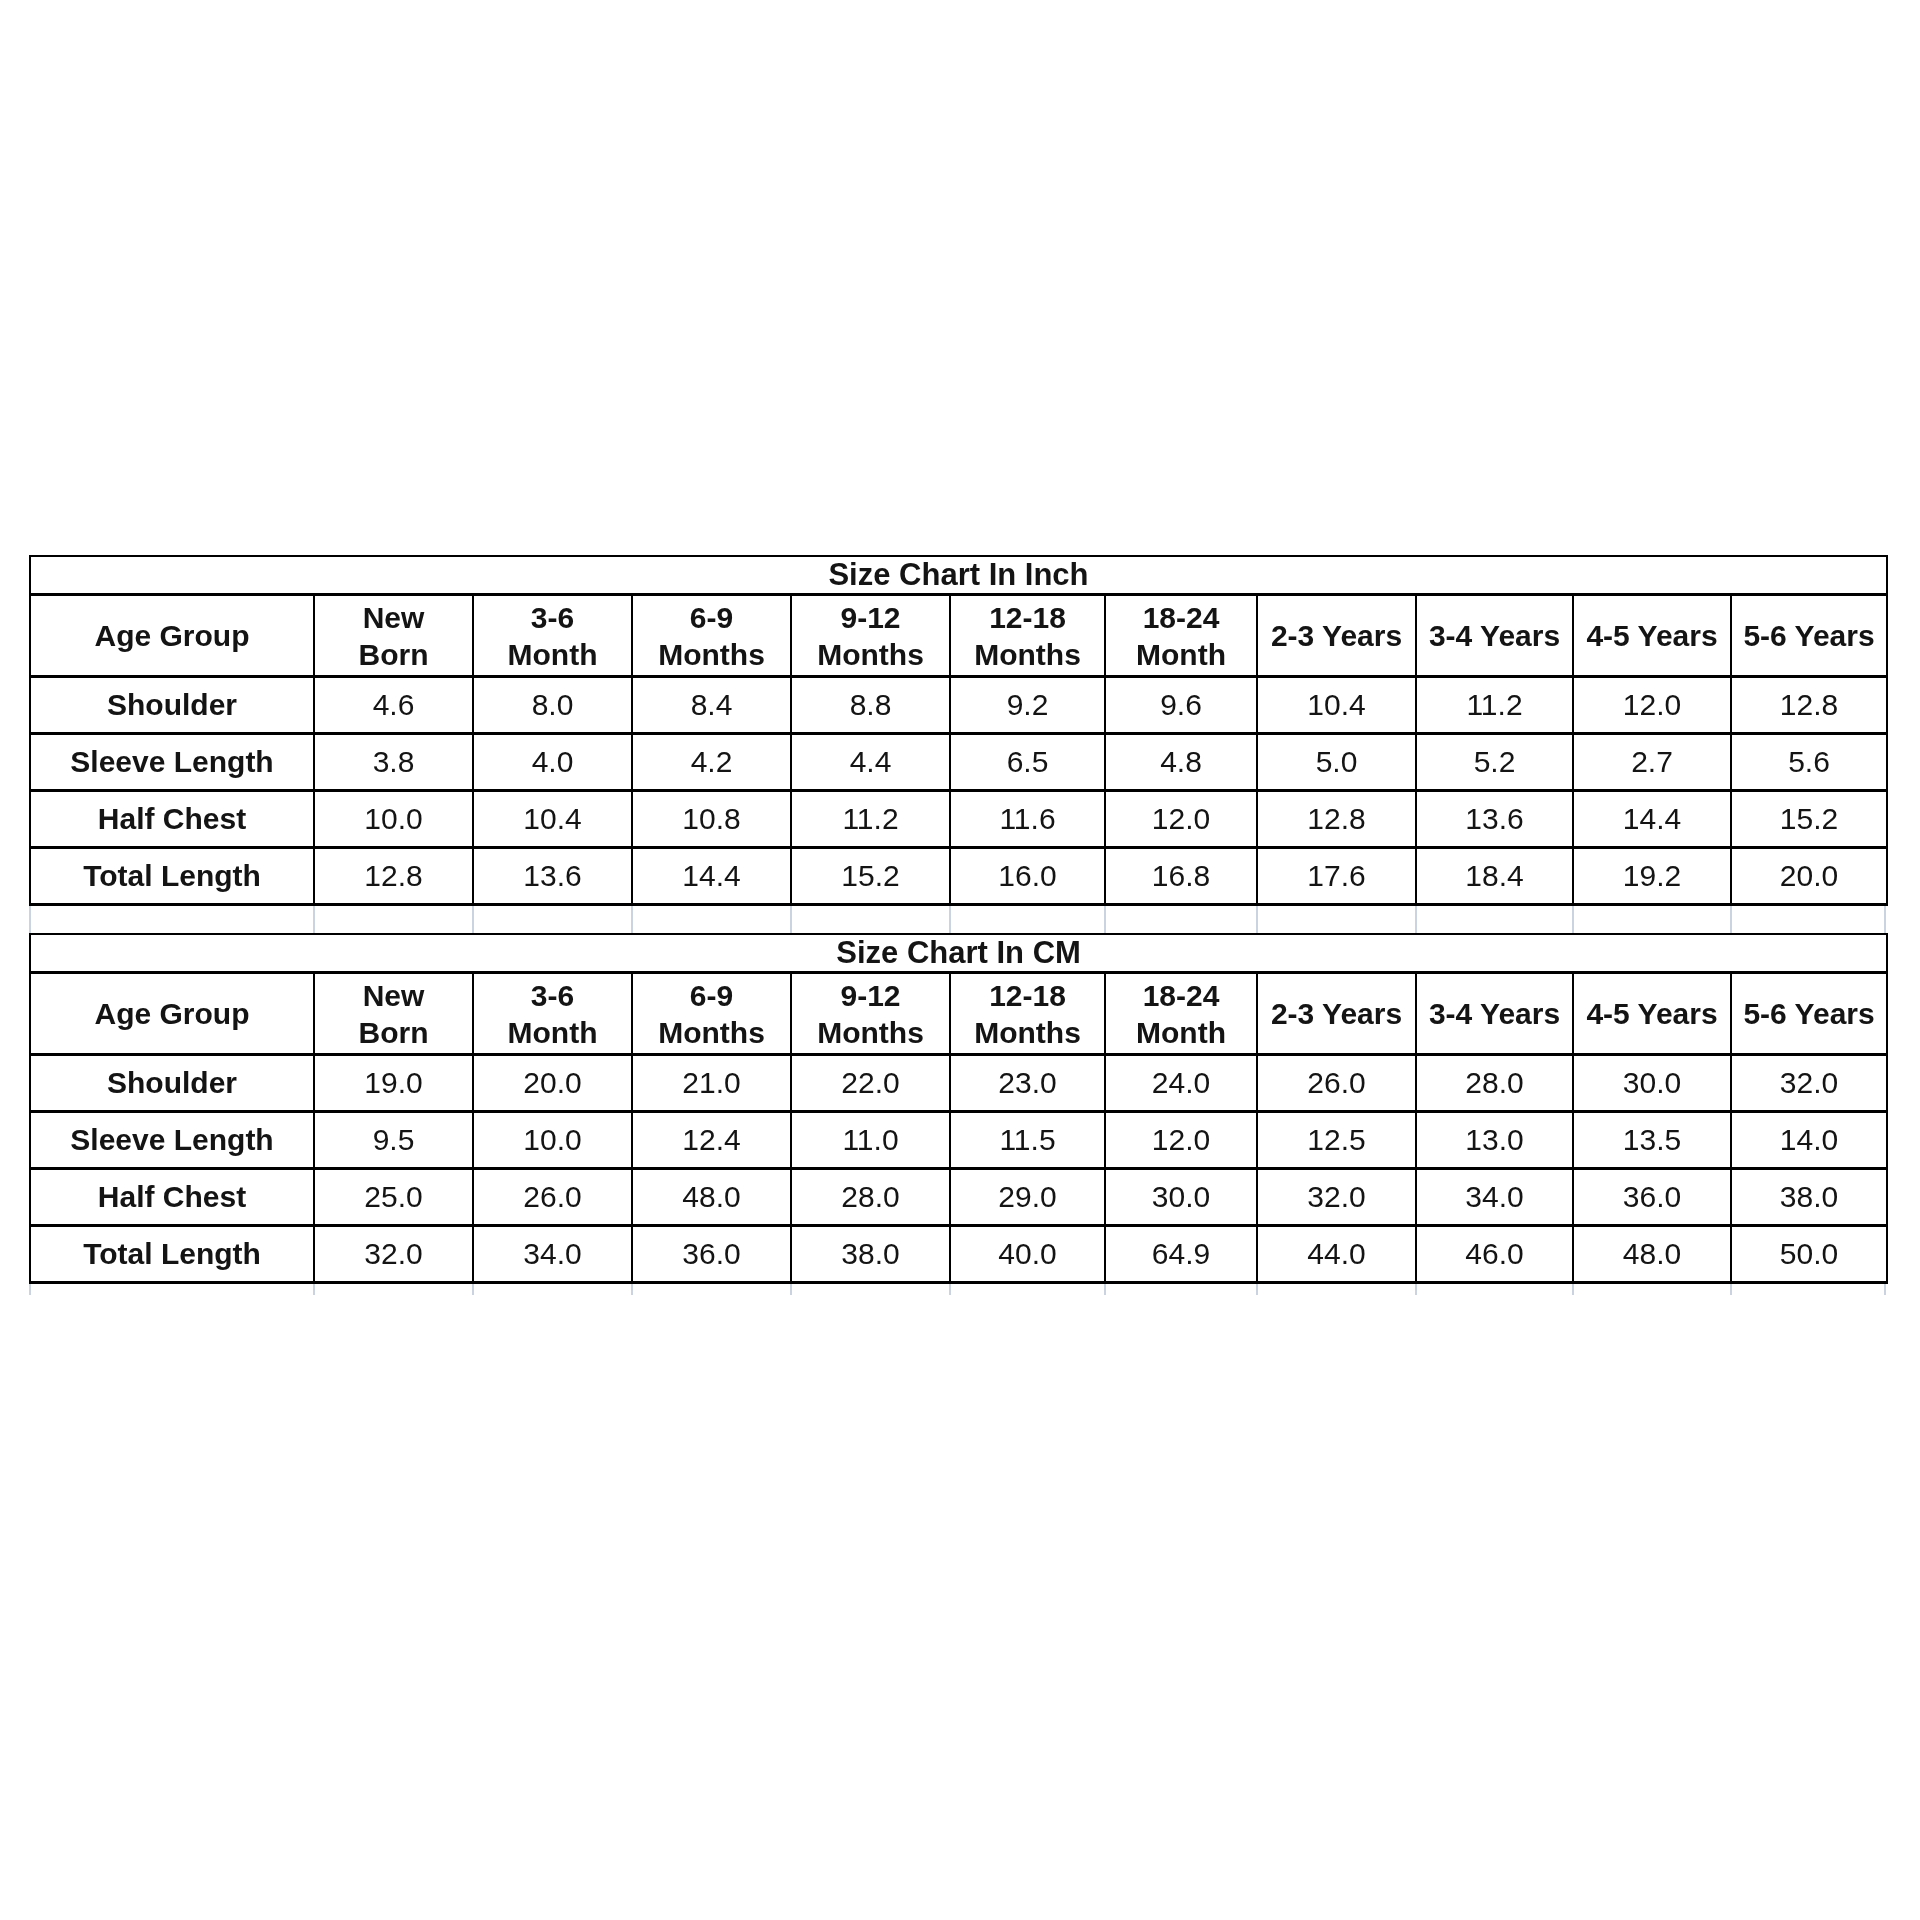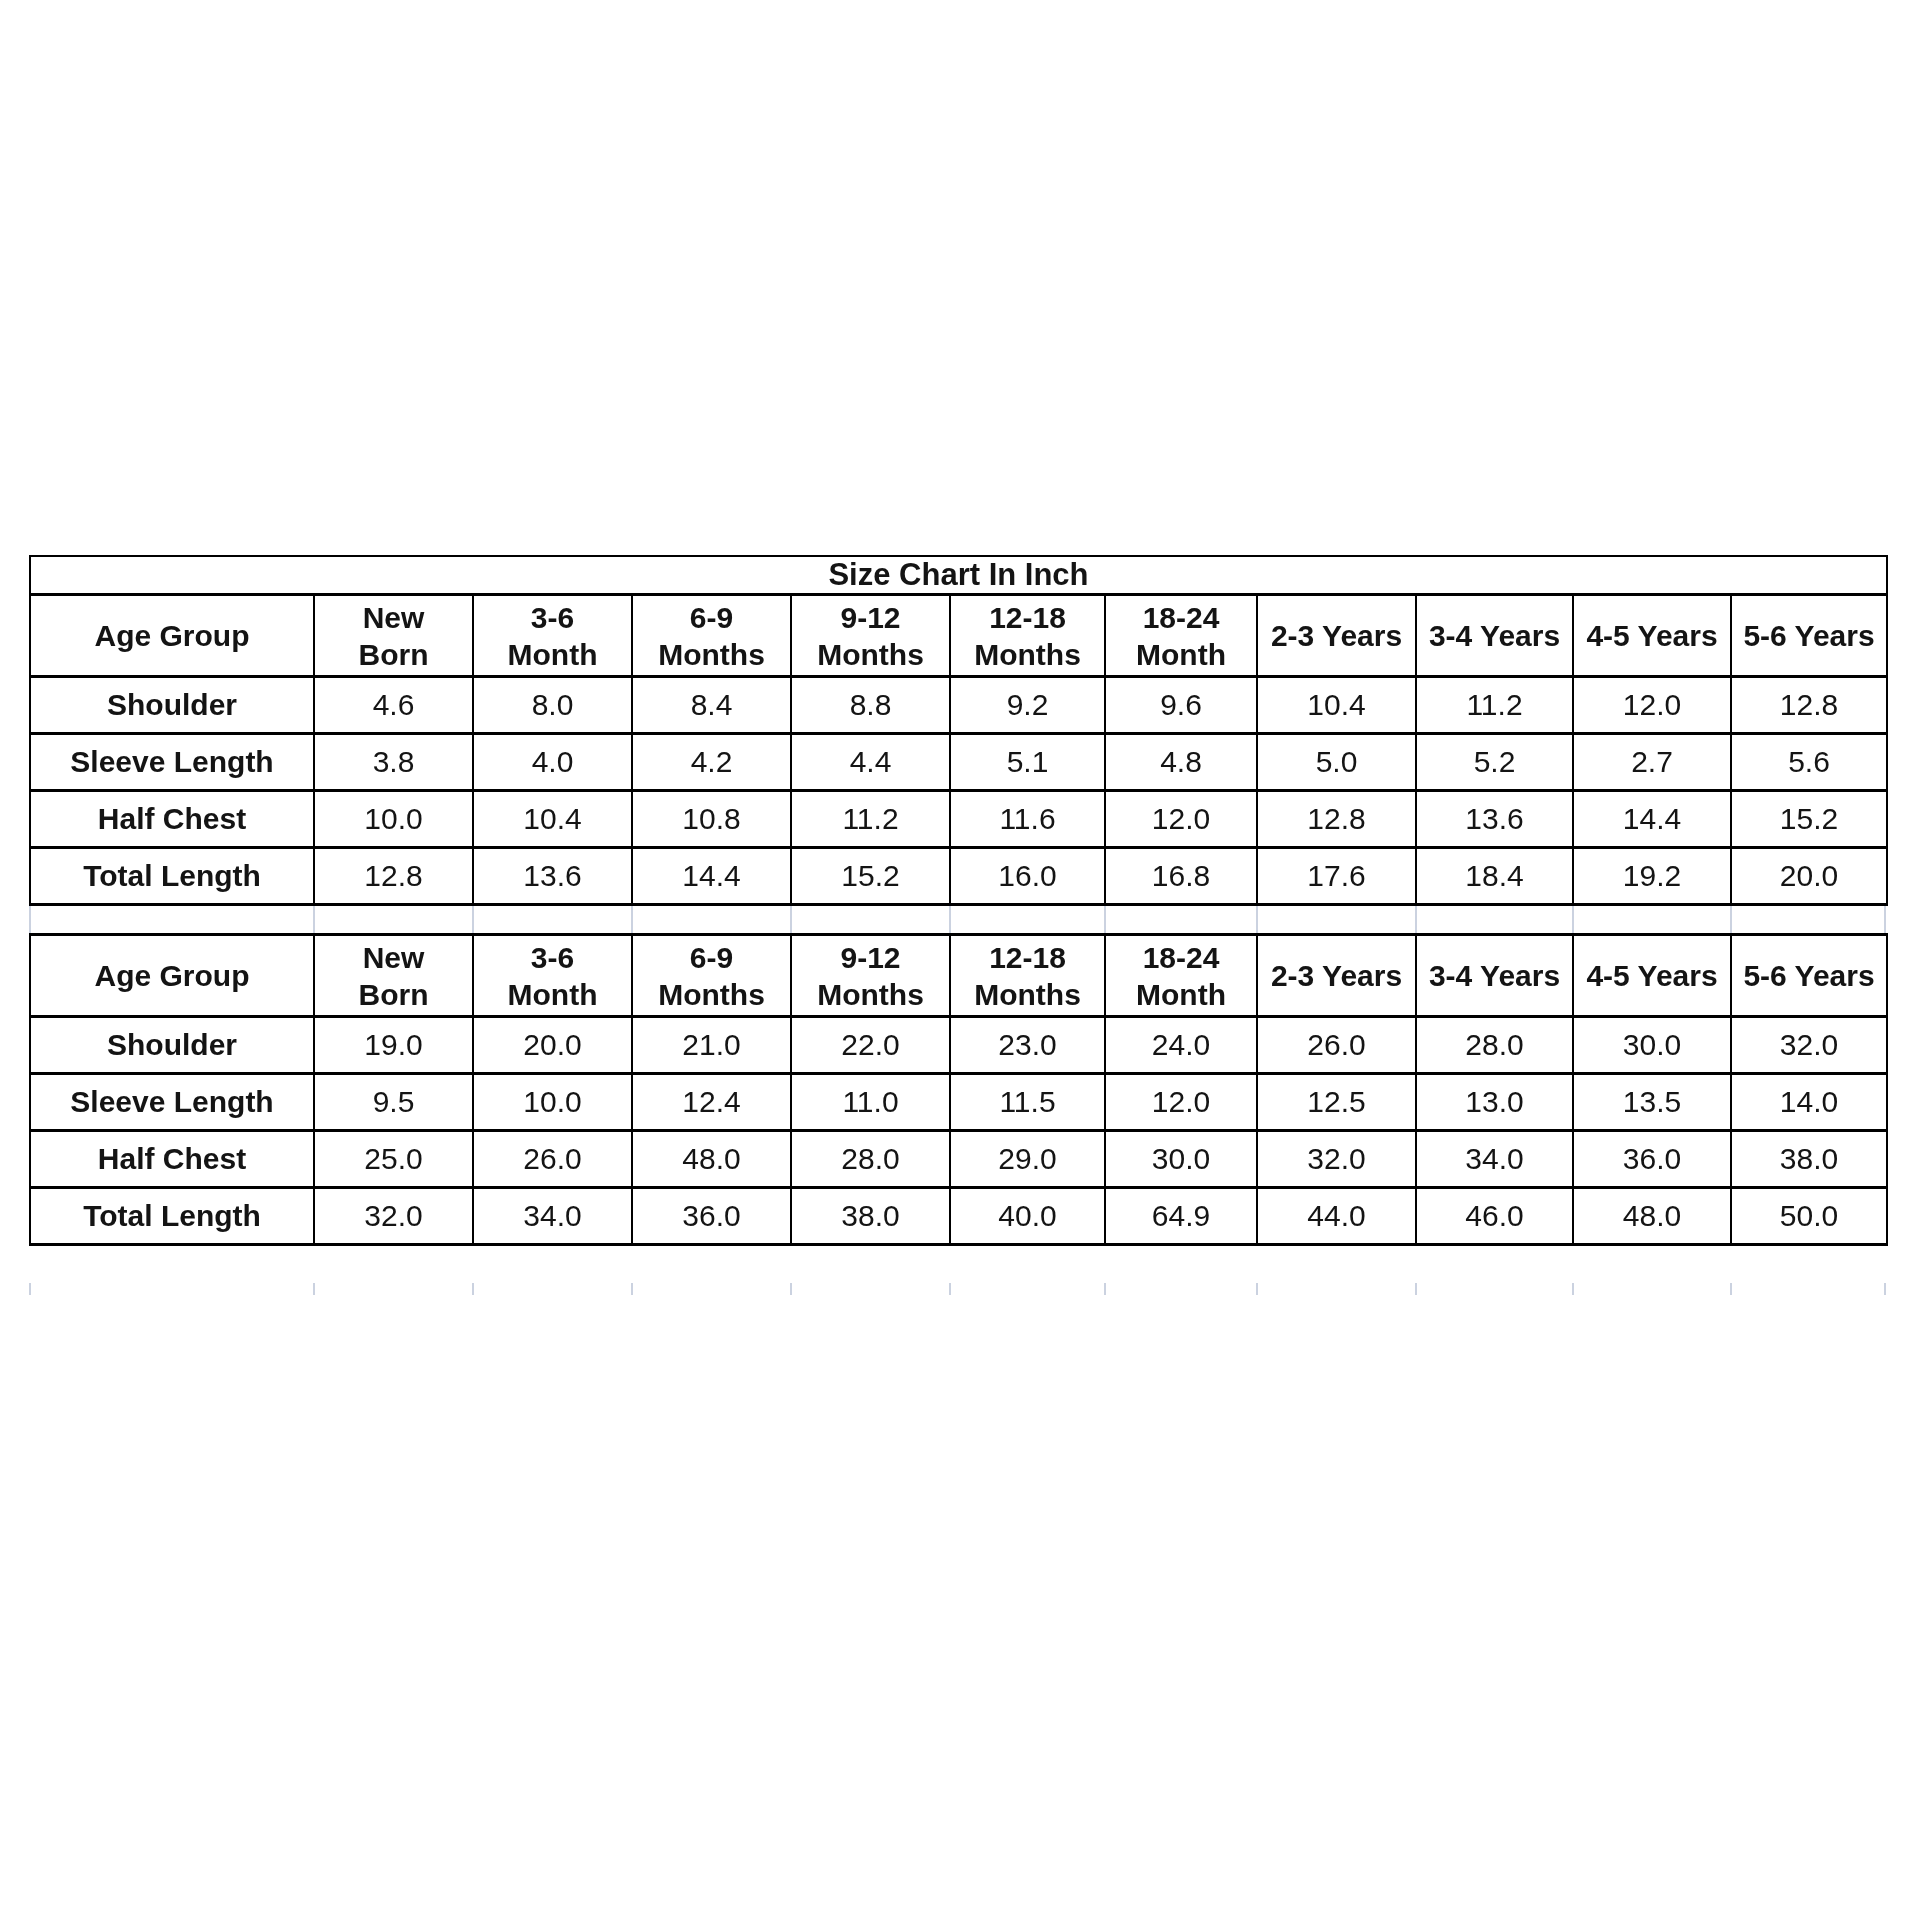--- a/index.html
+++ b/index.html
@@ -120,21 +120,21 @@
       <td>11.2</td>
       <td>12.0</td>
       <td>12.8</td>
     </tr>
     <tr class="data-row">
       <th>Sleeve Length</th>
       <td>3.8</td>
       <td>4.0</td>
       <td>4.2</td>
       <td>4.4</td>
-      <td>5.1</td>
+      <td>6.5</td>
       <td>4.8</td>
       <td>5.0</td>
       <td>5.2</td>
       <td>2.7</td>
       <td>5.6</td>
     </tr>
     <tr class="data-row">
       <th>Half Chest</th>
       <td>10.0</td>
       <td>10.4</td>
@@ -186,20 +186,23 @@
         <col style="width:159px">
       <col style="width:159px">
         <col style="width:155px">
         <col style="width:152px">
         <col style="width:159px">
       <col style="width:157px">
         <col style="width:158px">
         <col style="width:156px">
     </colgroup>
     <tbody>
+        <tr class="title-row">
+      <td colspan="11">Size Chart In CM</td>
+    </tr>
     <tr class="header-row">
       <th>Age Group</th>
       <th>New
 Born</th>
       <th>3-6
 Month</th>
       <th>6-9
 Months</th>
       <th>9-12
 Months</th>

